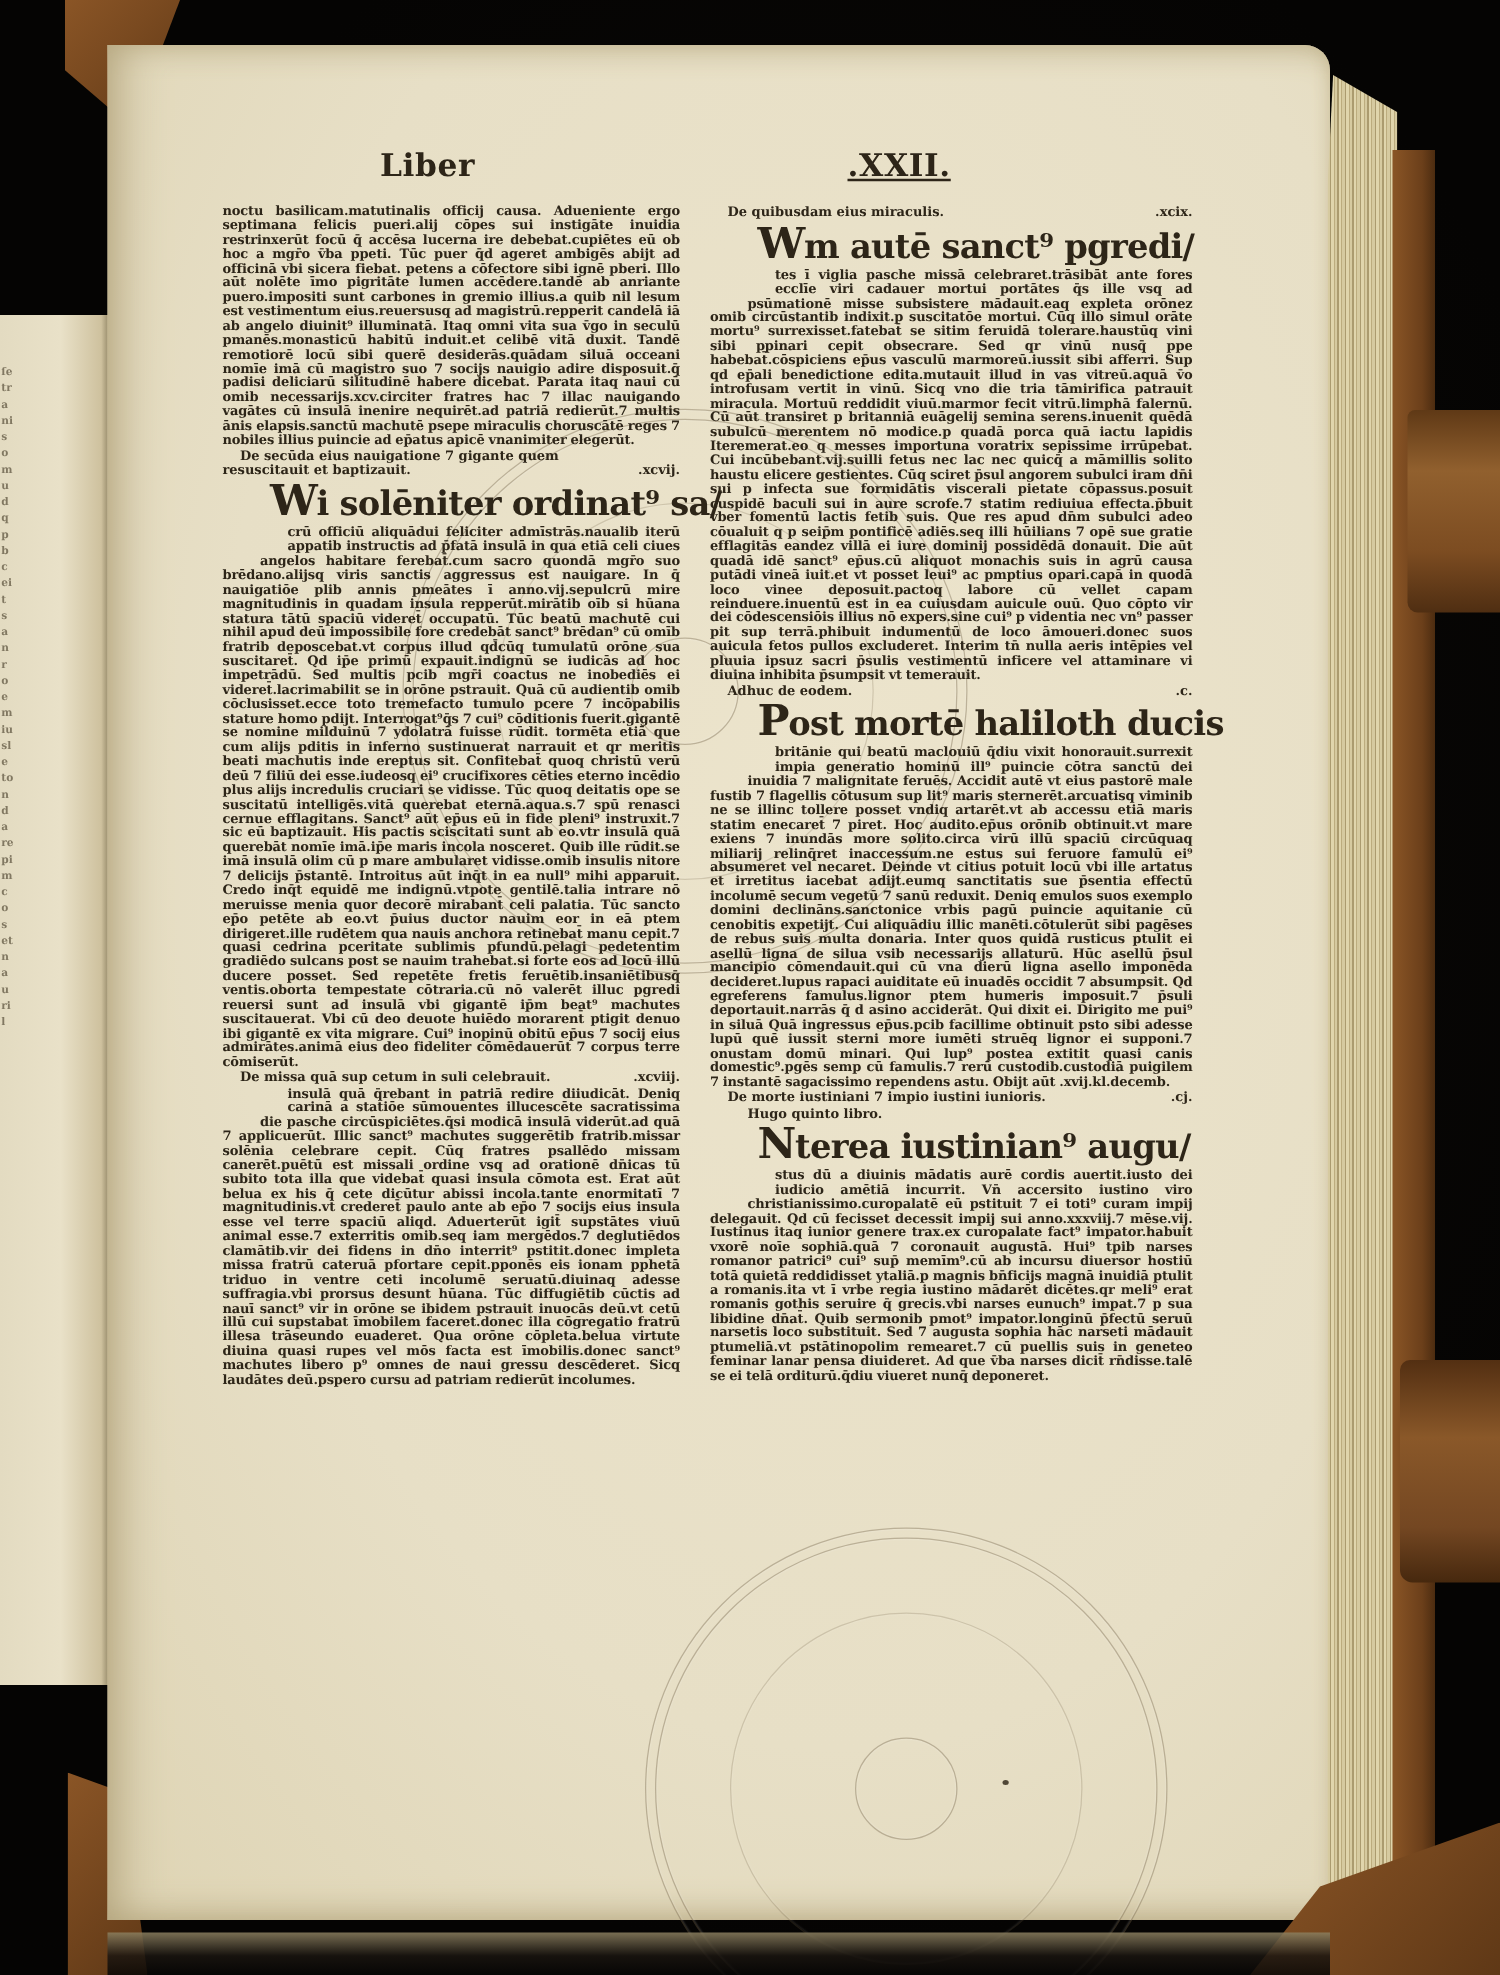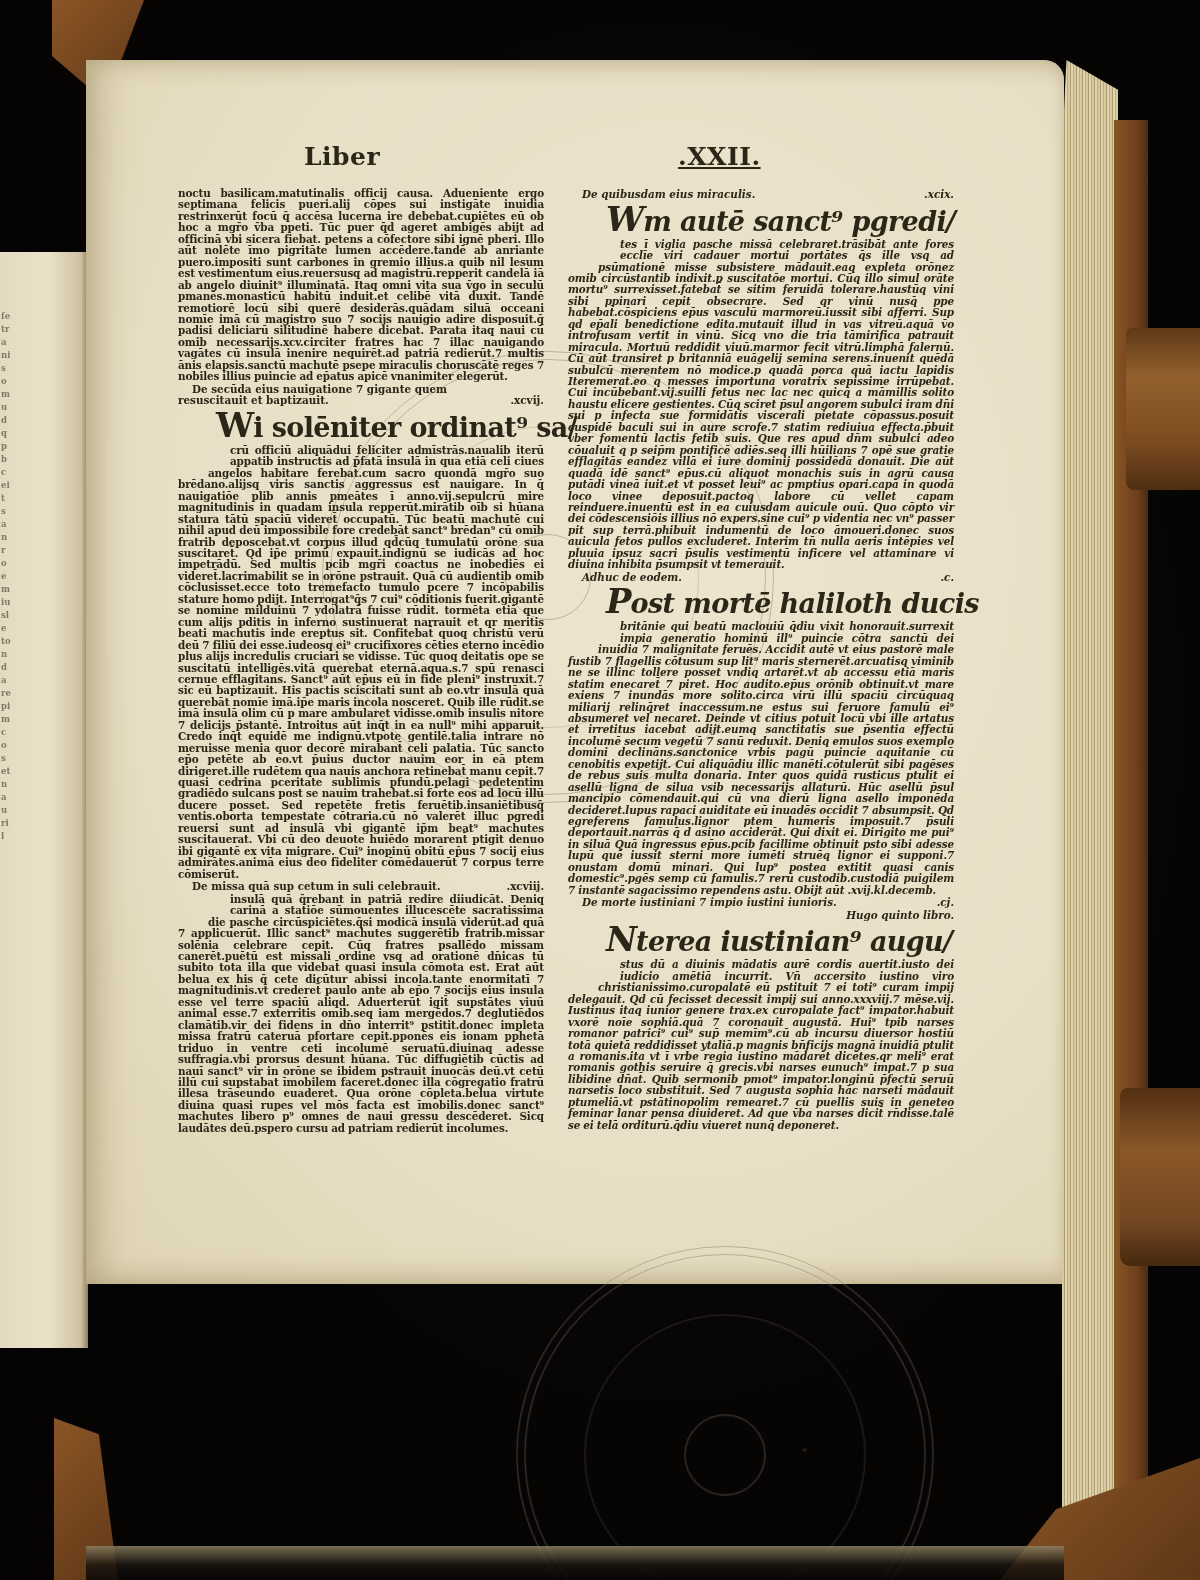--- a/index.html
+++ b/index.html
@@ -10,22 +10,22 @@
   
   .leather{background:linear-gradient(135deg,#8a5526 0%,#7a4a20 40%,#5f3816 100%);}
   #cover-corner-tl{position:absolute;left:52px;top:0;width:92px;height:102px;
     clip-path:polygon(0 0,100% 0,58% 100%,0 55%);}
   #cover-edge-bl{position:absolute;left:54px;top:1418px;width:64px;height:162px;
     clip-path:polygon(0 0,70% 10%,100% 100%,0 100%);}
   #facing-page-edge{position:absolute;left:0;top:252px;width:88px;height:1096px;
     background:linear-gradient(90deg,#e3dbc1 0%,#e9e1c8 55%,#cec19e 92%,#8d8161 100%);}
   #edge-fragments{position:absolute;left:1px;top:40px;width:10px;height:1020px;
     font-size:8.5px;line-height:13px;color:#40362299;font-weight:bold;
-    word-break:break-all;overflow:hidden;margin-top:18px;}
-  #page{position:absolute;left:86px;top:60px;width:978px;height:1224px;
+    word-break:break-all;overflow:hidden;}
+  #page{position:absolute;left:86px;top:36px;width:978px;height:1500px;
     background:
       radial-gradient(ellipse at 60% 40%, #ece4cc 0%, #e7dfc6 60%, #ded4b4 100%);
     border-top-right-radius:20px;
     box-shadow:inset 28px 0 38px -20px #b4a57e, inset -6px 0 14px -8px #c9bc95,
                inset 0 18px 26px -18px #bdb08a, inset 0 -20px 30px -20px #b3a47c;}
   #fore-edge{position:absolute;left:1062px;top:60px;width:56px;height:1492px;
     background:repeating-linear-gradient(90deg,#d6caa0 0 2px,#ab9b6f 2px 3px,#e0d5ac 3px 5px,#bcac7e 5px 6px);
     clip-path:polygon(8% 0,100% 2%,100% 100%,0 100%,0 6%);}
   #right-board{position:absolute;left:1114px;top:120px;width:34px;height:1460px;
     background:linear-gradient(90deg,#8a5526,#6b3f1a 70%,#4c2c10);}
@@ -43,31 +43,31 @@
     box-shadow:inset 0 0 2px rgba(255,255,255,.35);}
   .stamp{position:absolute;pointer-events:none;}
 
   
   #content{position:absolute;left:0;top:0;width:978px;height:1500px;color:#2d2518;}
   .pg-head{position:absolute;top:82px;font-size:25px;font-weight:bold;letter-spacing:.5px;}
   #head-left{left:218px;}
   #head-right{left:592px;text-decoration:underline;}
   .col{position:absolute;top:128px;}
   #col-1{left:92px;width:366px;}
-  #col-2{left:482px;width:386px;font-style:italic;}
+  #col-2{left:482px;width:386px;}
   .para{font-size:10.4px;line-height:11.45px;font-weight:bold;text-align:justify;
     letter-spacing:-.12px;word-spacing:-.4px;margin:0 0 1px 0;}
   .para::after{content:"";display:block;clear:both;}
   .sp{float:left;clear:left;}
   .sp1{width:52px;height:12px;}
   .sp2{width:30px;height:12px;}
   .rubric{position:relative;font-size:10.4px;line-height:11.6px;font-weight:bold;
     text-indent:14px;padding-right:46px;margin:1px 0;}
   .rubric-num{position:absolute;right:0;bottom:0;text-indent:0;margin-top:29px;}
-  .subrubric{font-size:10.4px;line-height:11.6px;font-weight:bold;padding-left:30px;margin:1px 0;text-align:right;}
+  .subrubric{font-size:10.4px;line-height:11.6px;font-weight:bold;padding-left:30px;margin:1px 0;}
   .heading{font-size:27px;line-height:33px;font-weight:bold;letter-spacing:-.6px;
     padding-left:38px;white-space:nowrap;margin:2px 0 1px 0;}
   .h-init{font-size:34px;letter-spacing:-1px;}
   .speck{position:absolute;width:5px;height:4px;border-radius:50%;background:#2a2013;opacity:.8;}
 </style>
 </head>
 <body>
 
 <div id="stage">
 

